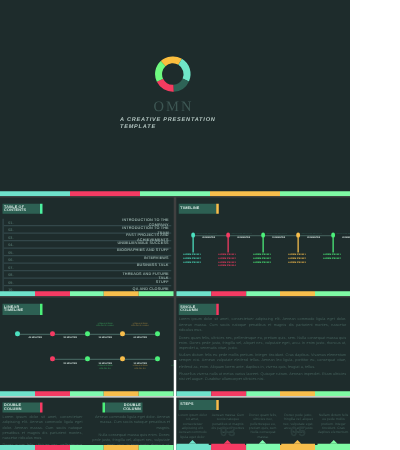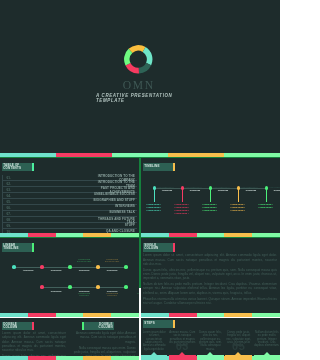--- a/index.html
+++ b/index.html
@@ -1,19 +1,19 @@
 <!DOCTYPE html>
 <html><head>
 <meta charset="utf-8">
 <title>Presentation Template Preview</title>
 <style>
   *{margin:0;padding:0;box-sizing:border-box}
   html,body{width:280px;height:360px;background:#ffffff;overflow:hidden;
     font-family:"Liberation Sans",sans-serif}
-  .grid{position:relative;width:280px;height:288px;background:#15803d}
+  .grid{position:relative;width:280px;height:288px;background:#404040}
   .slide{position:absolute;background:#1e2c2c;overflow:hidden}
   #s-title{left:0;top:0;width:280px;height:156.5px}
   #s-toc{left:0;top:158.4px;width:139px;height:78.8px}
   #s-timeline{left:141px;top:158.4px;width:139px;height:78.8px}
   #s-linear{left:0;top:238.4px;width:139px;height:78.2px}
   #s-single{left:141px;top:238.4px;width:139px;height:78.2px}
   #s-double{left:0;top:317.8px;width:139px;height:42.2px}
   #s-steps{left:141px;top:317.8px;width:139px;height:42.2px}
   .botbar{position:absolute;left:0;bottom:0;width:100%;height:4px;display:flex}
   .botbar i{display:block;height:100%;flex:1 1 20%}

